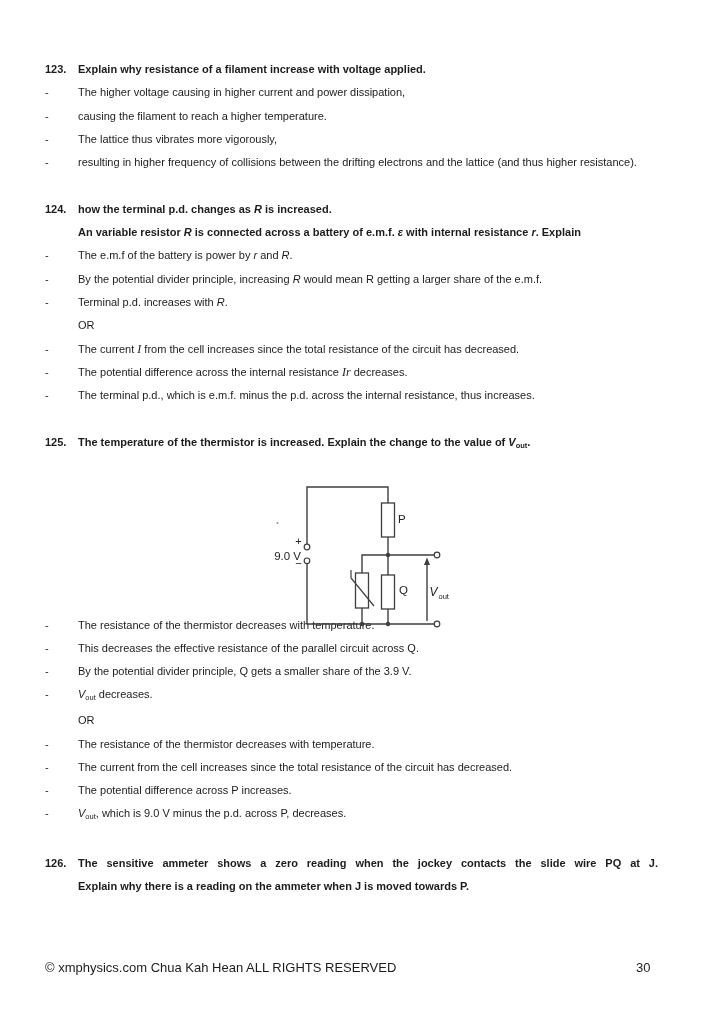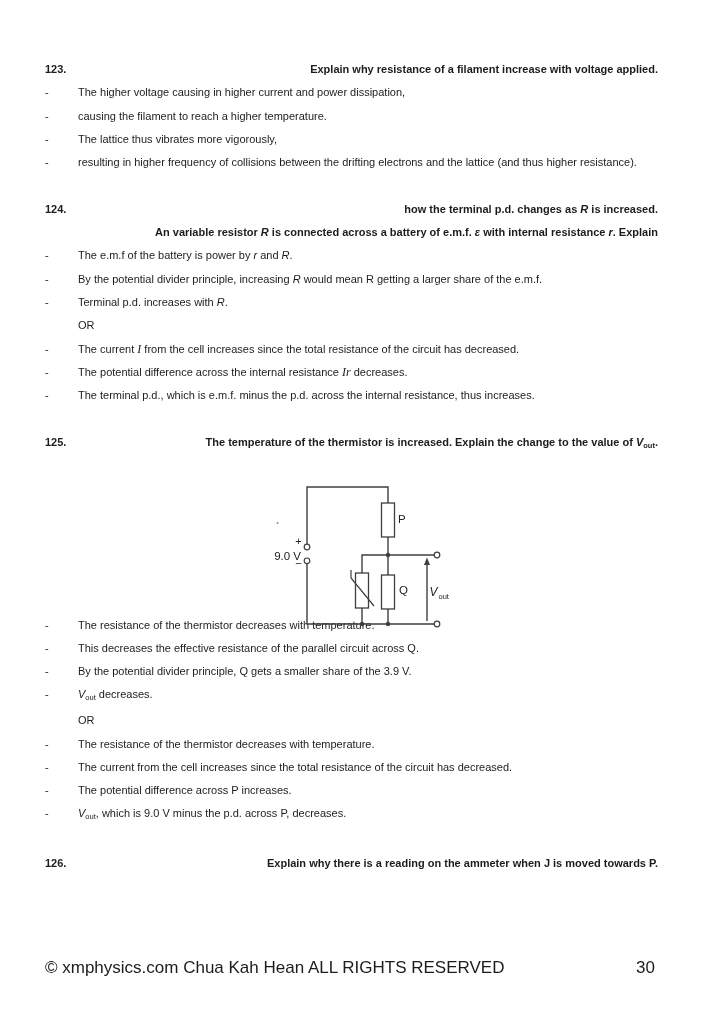--- a/index.html
+++ b/index.html
@@ -4,40 +4,40 @@
 <style>
   html,body{margin:0;padding:0;background:#ffffff;}
   .page{position:relative;width:712px;height:1024px;background:#fff;overflow:hidden;
         font-family:"Liberation Sans",sans-serif;font-size:11px;line-height:23.3px;color:#1c1c1c;}
   .content{padding:58px 0 0 45px;width:613px;}
   .qblock{margin-bottom:23.3px;}
   .row{display:flex;align-items:flex-start;}
   .cell-m{flex:0 0 33px;width:33px;}
   .cell-t{width:580px;}
   .num{font-weight:700;}
-  .h-line{font-weight:700;text-align:right;}
+  .h-line{font-weight:700;}
   .h-line.nw{white-space:nowrap;}
   .h-line.just{text-align:justify;text-align-last:justify;}
   .it{font-style:italic;}
   .sf{font-family:"Liberation Serif",serif;font-size:12px;}
   .sub{font-size:7.5px;vertical-align:-1.5px;}
   .fig-spacer{height:157px;}
   .fig{position:absolute;left:255px;top:478px;}
   .fig .wire{stroke:var(--wire,#3f3f3f);stroke-width:1.4;fill:none;}
   .fig .comp{stroke:var(--wire,#3f3f3f);stroke-width:1.3;fill:#fff;}
   .fig .thline{stroke:var(--wire,#3f3f3f);stroke-width:1.2;fill:none;}
   .fig .dot{fill:var(--wire,#3f3f3f);}
   .fig .term{stroke:var(--wire,#3f3f3f);stroke-width:1.2;fill:#fff;}
   .fig text{fill:#222;font-family:"Liberation Sans",sans-serif;}
   .fig .lblPQ{font-size:11.5px;}
   .fig .lblV{font-size:12px;font-style:italic;}
   .fig .lblVsub{font-size:7.5px;}
   .fig .lblSupply{font-size:11.5px;}
   .fig .lblSign{font-size:11px;}
-  .footer{position:absolute;top:956px;left:45px;width:660px;font-size:17px;line-height:23px;}
+  .footer{position:absolute;top:956px;left:45px;width:660px;font-size:13px;line-height:23px;}
   .pagenum{position:absolute;left:551px;top:0;margin-left:40px;}
 </style>
 </head>
 <body>
 
 <div class="page" style="--wire: #3f3f3f;">
 
   <div class="content" id="content">
       <div class="qblock">
         <div class="row">
@@ -142,20 +142,21 @@
         </div>
         <div class="row">
           <div class="cell-m">-</div>
           <div class="cell-t"><span class="it">V</span><span class="sub">out</span><span>, which is 9.0 V minus the p.d. across P, decreases.</span></div>
         </div>
       </div>
       <div class="qblock">
         <div class="row">
           <div class="cell-m num">126.</div>
           <div class="cell-t">
+            <div class="h-line just"><span>The sensitive ammeter shows a zero reading when the jockey contacts the slide wire PQ at J.</span></div>
             <div class="h-line nw"><span>Explain why there is a reading on the ammeter when J is moved towards P.</span></div>
           </div>
         </div>
       </div>
     </div>
 
   <svg class="fig" viewBox="255 478 205 160" width="205" height="160">
 
     <circle cx="277.5" cy="523" r="1" fill="#8f8f8f"></circle>
 

